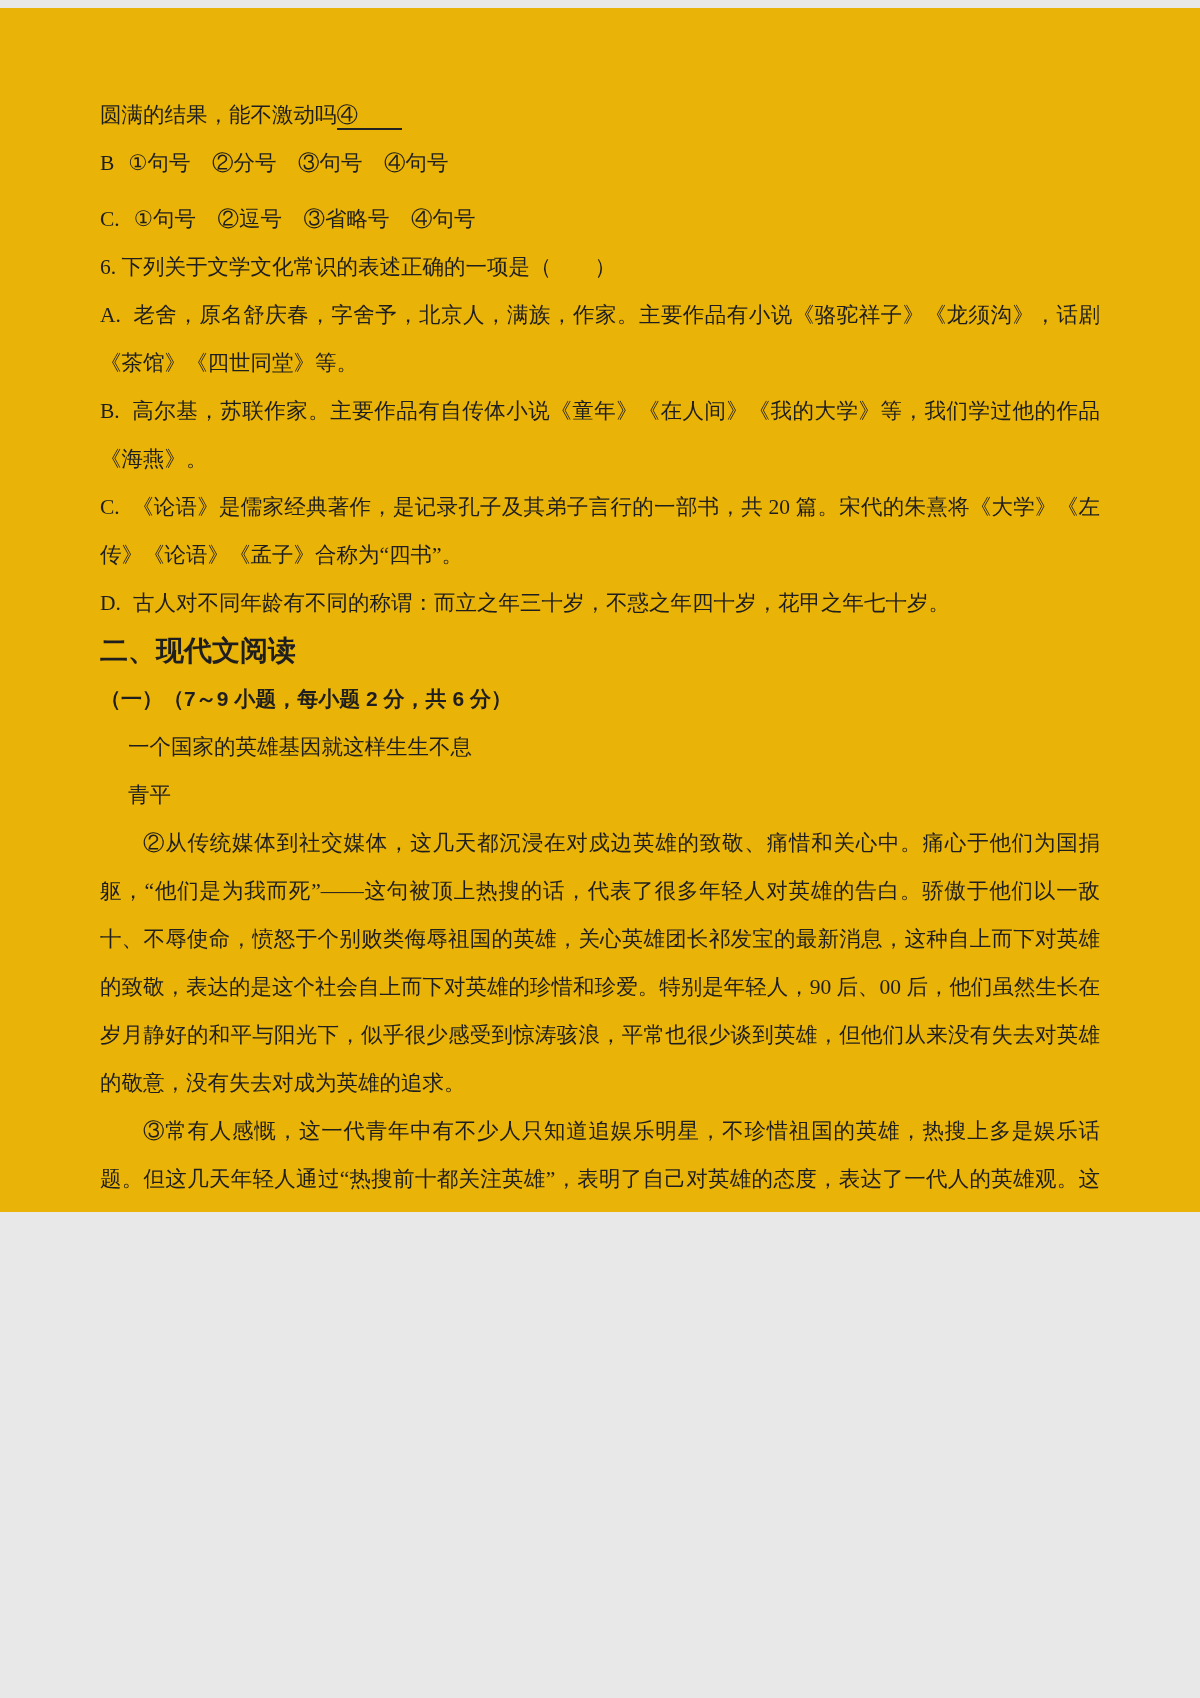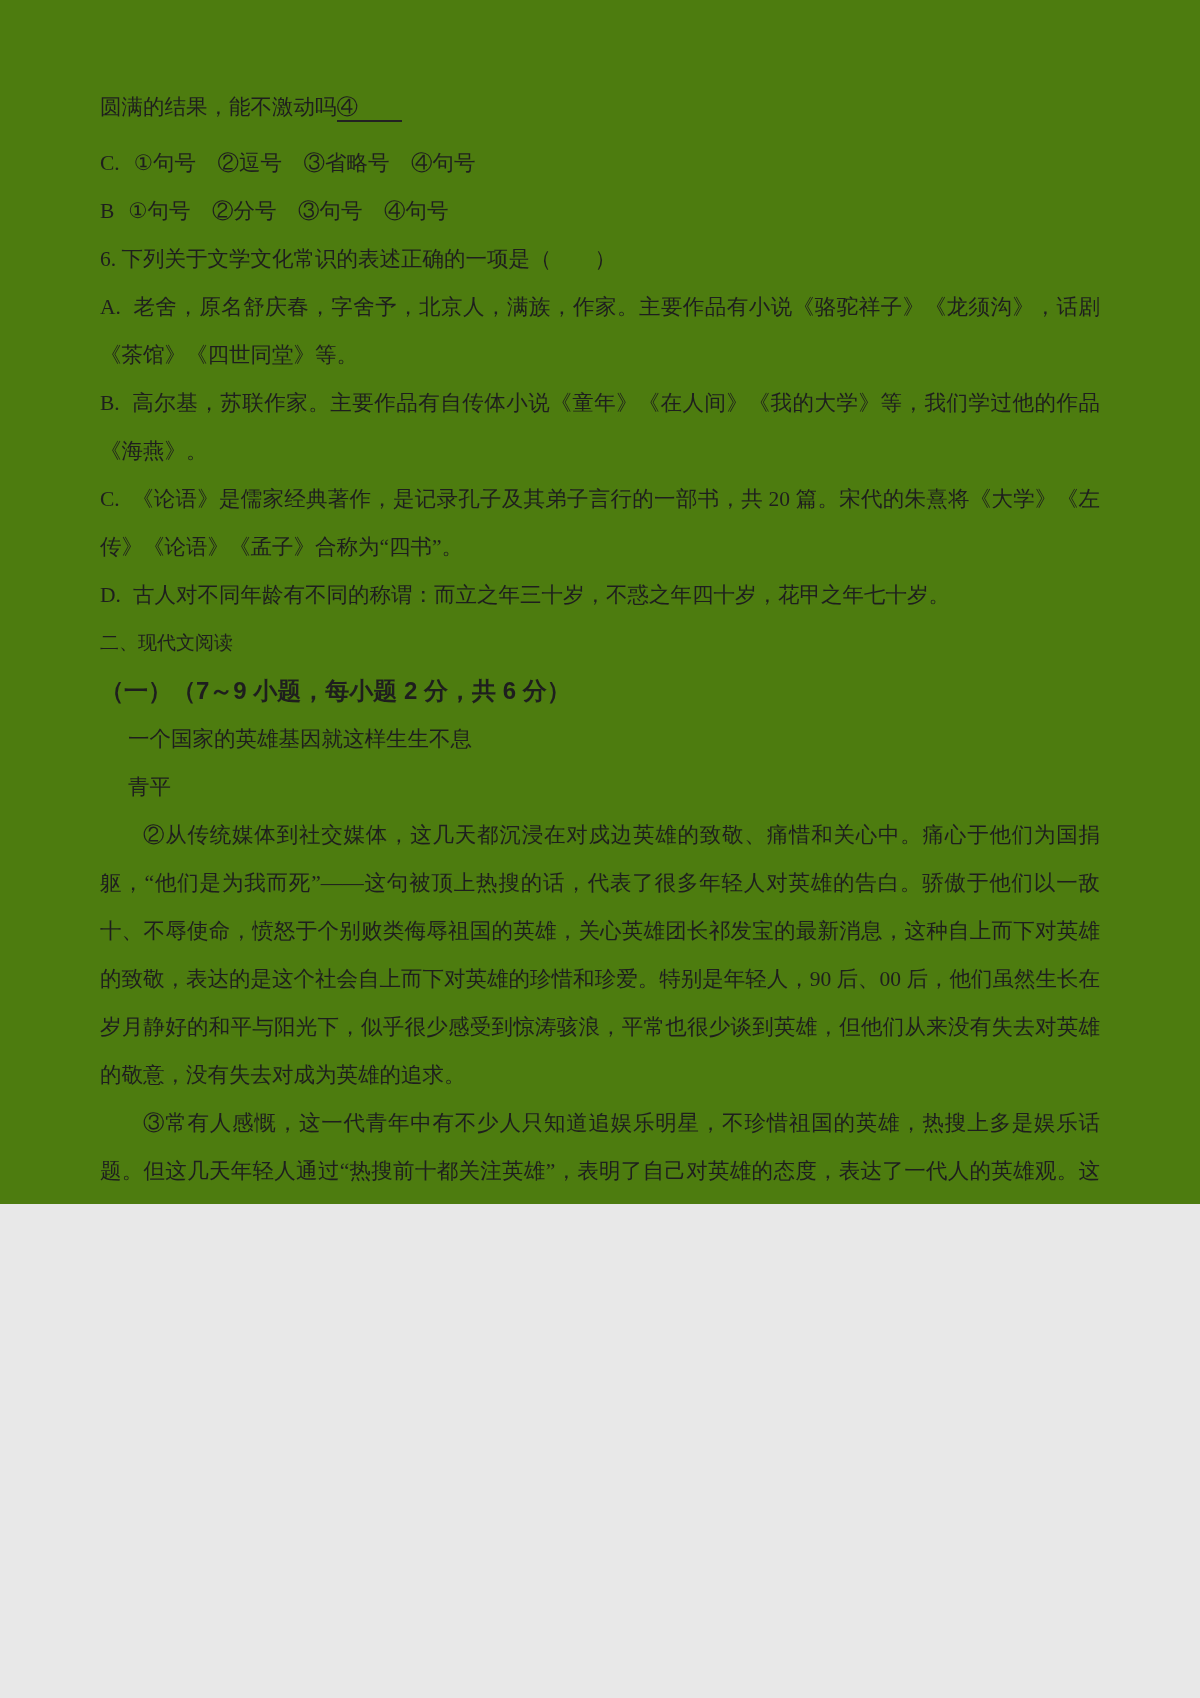--- a/index.html
+++ b/index.html
@@ -1,21 +1,21 @@
 <!DOCTYPE html>
 <html><head>
 <meta charset="utf-8">
 <style>
   html, body { margin: 0; padding: 0; background: #e8e8e8; }
   .page {
     position: relative;
     width: 1200px;
     height: 1204px;
-    margin: 0 auto;
-    background: #4d7c0f;
+    margin: 8px auto;
+    background: #eab308;
     overflow: hidden;
     color: #1e1e1e;
     font-family: "Liberation Serif", "DejaVu Serif", serif;
   }
   .content {
     padding: 83px 100px 0 100px;
     font-size: 21.5px;
     line-height: 48px;
   }
   .line {
@@ -31,29 +31,29 @@
   .opt-label { margin-right: 14px; }
   .q6-opt .opt-label { margin-right: 12px; }
   .blank-wrap {
     border-bottom: 2px solid #222222;
     padding-bottom: 1px;
   }
   .blank-ext { display: inline-block; width: 44px; }
   .sec-heading {
     margin: 0;
     font-family: "Liberation Sans", "DejaVu Sans", sans-serif;
-    font-weight: normal;
-    font-size: 19px;
+    font-weight: bold;
+    font-size: 28px;
     line-height: 48px;
   }
   .sec-subheading {
     margin: 0;
     font-family: "Liberation Sans", "DejaVu Sans", sans-serif;
     font-weight: bold;
-    font-size: 24px;
+    font-size: 21px;
     line-height: 48px;
   }
   .article-title {
     margin: 0;
     text-align: left;
     position: relative;
     left: 28px;
     line-height: 48px;
   }
   .article-author {
@@ -73,23 +73,23 @@
 </style>
 </head>
 <body>
 
 <div class="page">
   <div class="content">
 
     <p class="line"><span>圆满的结果，能不激动吗</span><span class="blank-wrap"><span>④</span><span class="blank-ext"></span></span></p>
 
 
+    <p class="line"><span class="opt-label">B</span><span>①句号　②分号　③句号　④句号</span></p>
+
     <p class="line mt8"><span class="opt-label">C.</span><span>①句号　②逗号　③省略号　④句号</span></p>
-
-    <p class="line"><span class="opt-label">B</span><span>①句号　②分号　③句号　④句号</span></p>
 
 
     <p class="line">6. 下列关于文学文化常识的表述正确的一项是（　　）</p>
 
     <p class="para q6-opt"><span class="opt-label">A.</span><span>老舍，原名舒庆春，字舍予，北京人，满族，作家。主要作品有小说《骆驼祥子》《龙须沟》，话剧《茶馆》《四世同堂》等。</span></p>
 
     <p class="para q6-opt"><span class="opt-label">B.</span><span>高尔基，苏联作家。主要作品有自传体小说《童年》《在人间》《我的大学》等，我们学过他的作品《海燕》。</span></p>
 
     <p class="para q6-opt"><span class="opt-label">C.</span><span>《论语》是儒家经典著作，是记录孔子及其弟子言行的一部书，共 20 篇。宋代的朱熹将《大学》《左传》《论语》《孟子》合称为“四书”。</span></p>
 

